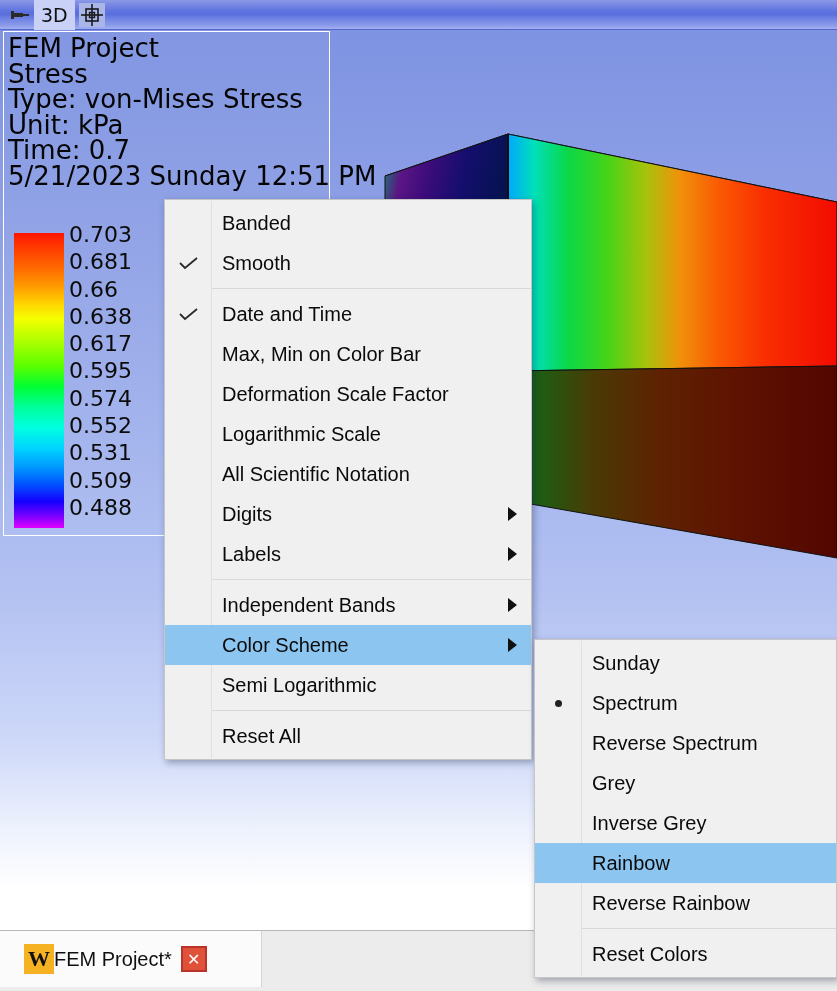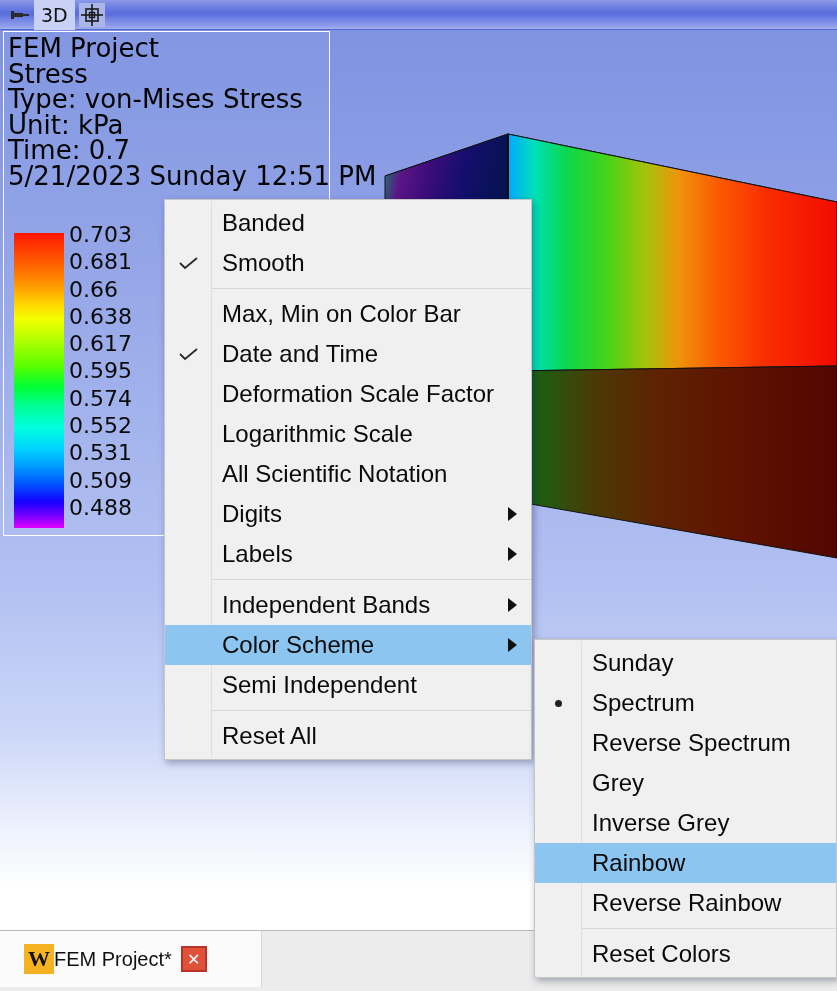--- a/index.html
+++ b/index.html
@@ -96,21 +96,21 @@
   .menu-gutter {
     position: absolute; left: 1px; top: 1px; bottom: 1px; width: 46px;
     background: #f0f0f0; border-right: 1px solid #e0e0e0;
   }
   .menu-inner { position: relative; padding: 3px 0; }
   .mi {
     position: relative;
     display: flex; align-items: center;
     height: 40px;
     padding-left: 57px; padding-right: 16px;
-    font-size: 24px; color: #0a0a0a;
+    font-size: 20px; color: #0a0a0a;
     white-space: nowrap;
   }
   .mi.sel { background: #8cc6f0; }
   .mi .mark {
     position: absolute; left: 0; top: 0; width: 47px; height: 40px;
     display: flex; align-items: center; justify-content: center;
   }
   .mi .chev {
     position: absolute; right: 14px; top: 0; height: 40px;
     display: flex; align-items: center;
@@ -273,33 +273,33 @@
         <div class="mi">
           <span class="mark">
             <svg class="chk" viewBox="0 0 19 13">
               <polyline points="1,6 6,11 18,1" fill="none" stroke="#2a2a2a" stroke-width="1.8"></polyline>
             </svg>
           </span>
           <span>Smooth</span>
         </div>
         <div class="mi-sep"></div>
         <div class="mi">
-          <span class="mark"></span>
-          <span>Max, Min on Color Bar</span>
-        </div>
-        <div class="mi">
           <span class="mark">
             <svg class="chk" viewBox="0 0 19 13">
               <polyline points="1,6 6,11 18,1" fill="none" stroke="#2a2a2a" stroke-width="1.8"></polyline>
             </svg>
           </span>
           <span>Date and Time</span>
         </div>
         <div class="mi">
           <span class="mark"></span>
+          <span>Max, Min on Color Bar</span>
+        </div>
+        <div class="mi">
+          <span class="mark"></span>
           <span>Deformation Scale Factor</span>
         </div>
         <div class="mi">
           <span class="mark"></span>
           <span>Logarithmic Scale</span>
         </div>
         <div class="mi">
           <span class="mark"></span>
           <span>All Scientific Notation</span>
         </div>
@@ -327,21 +327,21 @@
         </div>
         <div class="mi sel">
           <span class="mark"></span>
           <span>Color Scheme</span>
           <span class="chev">
             <span class="arrow"></span>
           </span>
         </div>
         <div class="mi">
           <span class="mark"></span>
-          <span>Semi Independent</span>
+          <span>Semi Logarithmic</span>
         </div>
         <div class="mi-sep"></div>
         <div class="mi">
           <span class="mark"></span>
           <span>Reset All</span>
         </div>
       </div>
   </div>
 
   <div class="menu" id="sub-menu" style="left:534px; top:639px; width:303px;">

